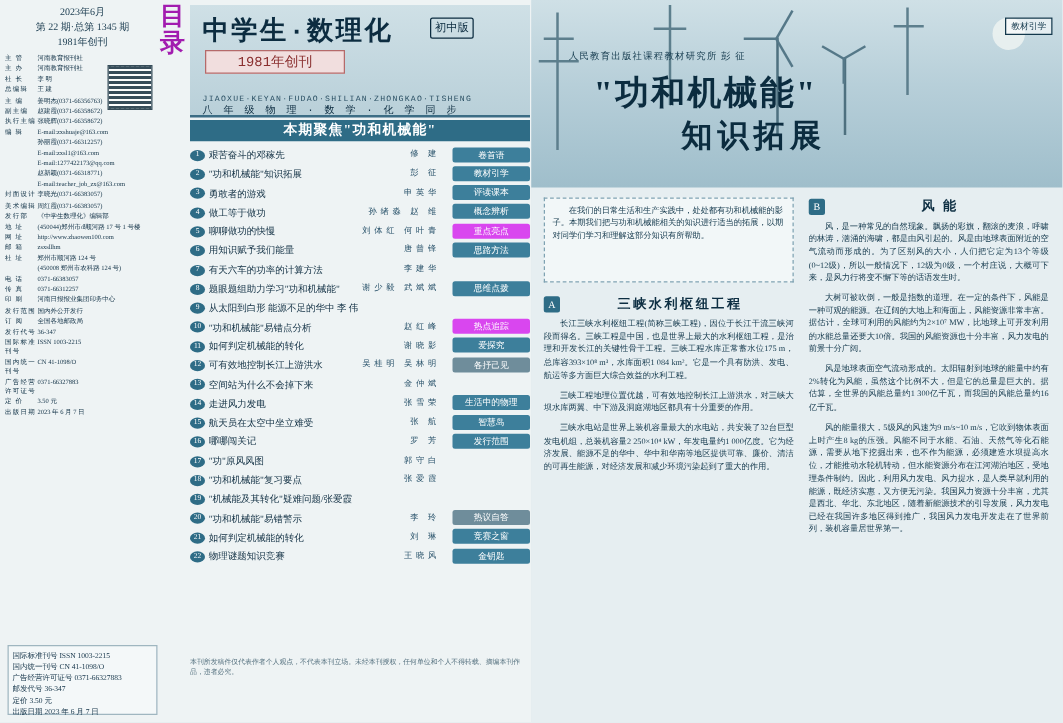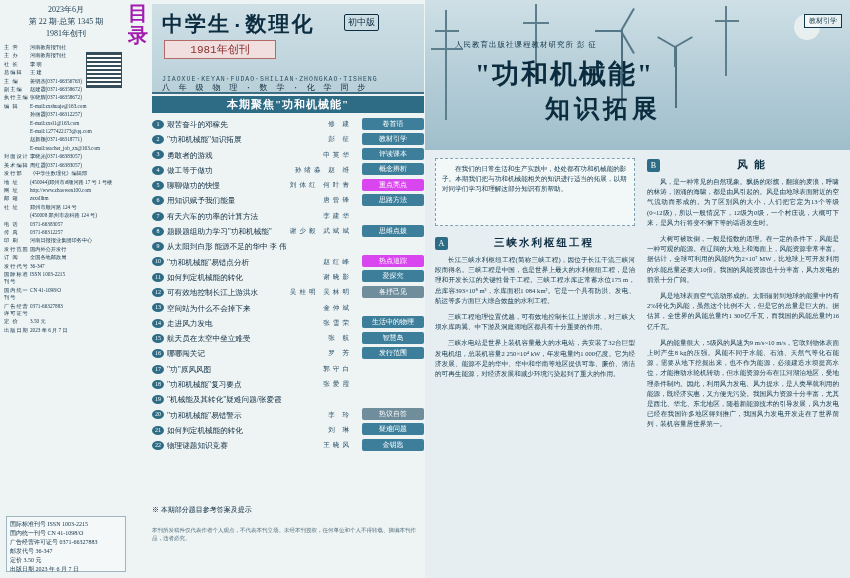--- a/index.html
+++ b/index.html
@@ -254,25 +254,24 @@
         <div class="item"><span class="num">11</span><span class="txt">如何判定机械能的转化</span><span class="author">谢晓影</span><span class="tag ">爱探究</span></div>
         <div class="item"><span class="num">12</span><span class="txt">可有效地控制长江上游洪水</span><span class="author">吴桂明  吴林明</span><span class="tag gray">各抒己见</span></div>
         <div class="item"><span class="num">13</span><span class="txt">空间站为什么不会掉下来</span><span class="author">金仲斌</span></div>
         <div class="item"><span class="num">14</span><span class="txt">走进风力发电</span><span class="author">张雪荣</span><span class="tag ">生活中的物理</span></div>
         <div class="item"><span class="num">15</span><span class="txt">航天员在太空中坐立难受</span><span class="author">张  航</span><span class="tag ">智慧岛</span></div>
         <div class="item"><span class="num">16</span><span class="txt">哪哪闯关记</span><span class="author">罗  芳</span><span class="tag ">发行范围</span></div>
         <div class="item"><span class="num">17</span><span class="txt">"功"原风风图</span><span class="author">郭守白</span></div>
         <div class="item"><span class="num">18</span><span class="txt">"功和机械能"复习要点</span><span class="author">张爱霞</span></div>
         <div class="item"><span class="num">19</span><span class="txt">"机械能及其转化"疑难问题/张爱霞</span></div>
         <div class="item"><span class="num">20</span><span class="txt">"功和机械能"易错警示</span><span class="author">李  玲</span><span class="tag gray">热议自答</span></div>
-        <div class="item"><span class="num">21</span><span class="txt">如何判定机械能的转化</span><span class="author">刘  琳</span><span class="tag ">疑难问题</span></div>
+        <div class="item"><span class="num">21</span><span class="txt">如何判定机械能的转化</span><span class="author">刘  琳</span><span class="tag ">竞赛之窗</span></div>
         <div class="item"><span class="num">22</span><span class="txt">物理谜题知识竞赛</span><span class="author">王晓风</span><span class="tag ">金钥匙</span></div>
       </div>
 
-    <div class="toc-note">※ 本期部分题目参考答案及提示</div>
     <div class="toc-foot">本刊所发稿件仅代表作者个人观点，不代表本刊立场。未经本刊授权，任何单位和个人不得转载、摘编本刊作品，违者必究。</div>
   </div>
 
   <div class="right-page">
 
     <div class="photo">
       <div class="sun"></div>
       <div class="pylon" style="left:20px;top:10px;width:2px;height:110px;"></div>
       <div class="pylon" style="left:10px;top:30px;width:24px;height:2px;"></div>
       <div class="pylon" style="left:6px;top:48px;width:32px;height:2px;"></div>

